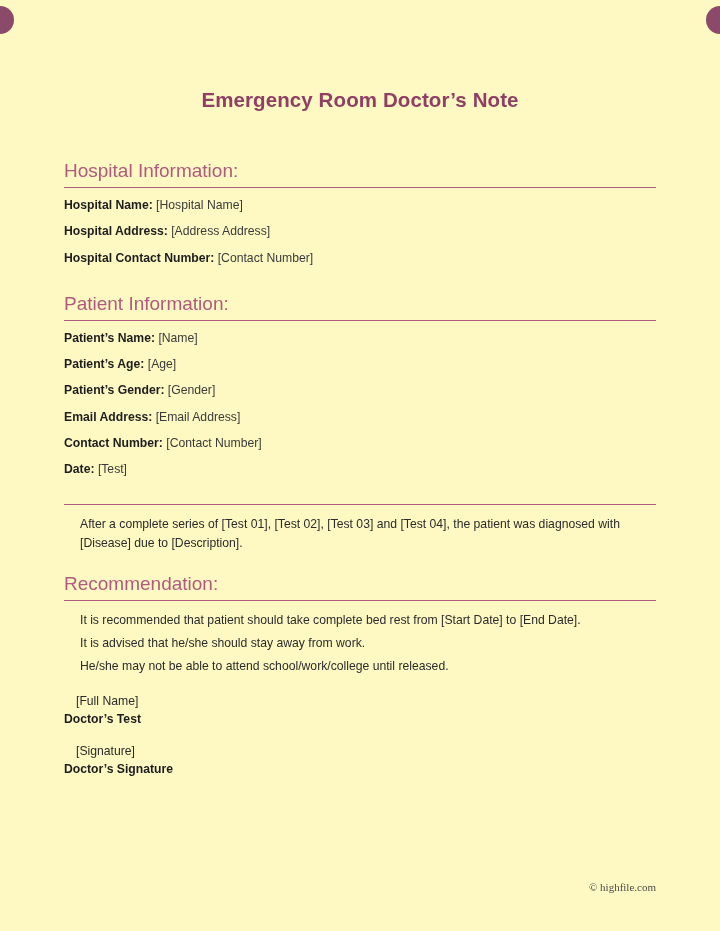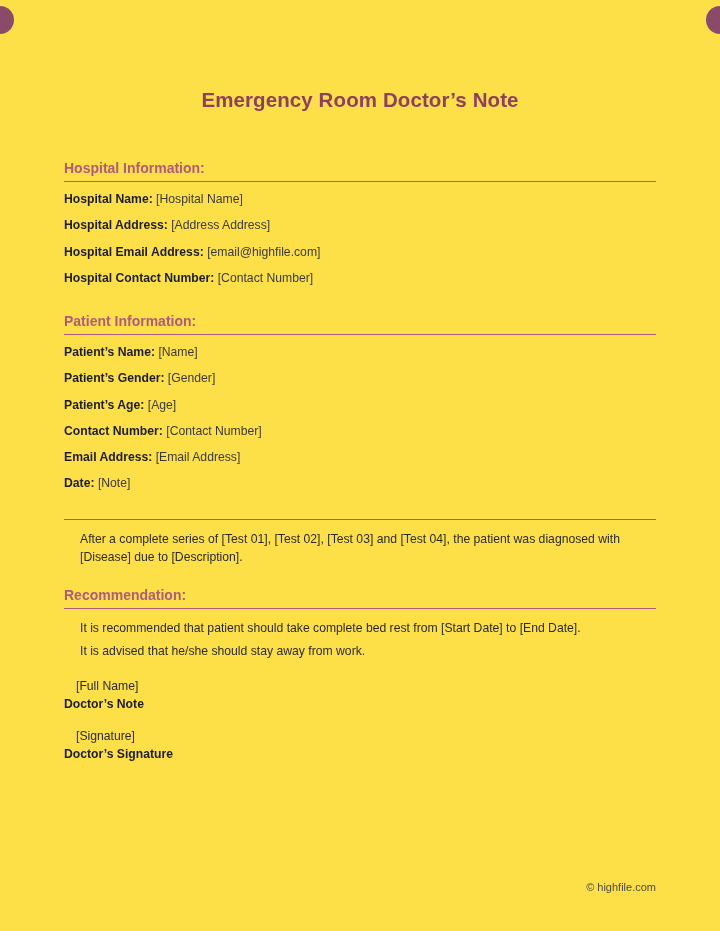--- a/index.html
+++ b/index.html
@@ -14,21 +14,21 @@
     position: relative;
     overflow: hidden;
   }
 
   
   .page {
     position: absolute;
     left: 0; top: 0;
     width: 720px;
     height: 931px;
-    background: #fde047;
+    background: #fef9c3;
   }
 
   
   .corner-arc {
     position: absolute;
     background: #8c4a6b;
   }
   .corner-arc.left {
     left: -14px;
     top: 6px;
@@ -58,22 +58,22 @@
 
   .content {
     position: absolute;
     left: 64px;
     top: 160px;
     width: 592px;
   }
 
   .section-head {
     color: #b05a7e;
-    font-size: 14px;
-    font-weight: bold;
+    font-size: 19px;
+    font-weight: normal;
     margin: 0 0 5px 0;
   }
   .section-rule {
     border: none;
     border-top: 1.6px solid #b05a7e;
     margin: 0 0 10px 0;
     height: 0;
   }
 
   .field-line {
@@ -111,20 +111,21 @@
     color: #1d1d1d;
     margin: 0 0 18px 0;
   }
 
   .footer {
     position: absolute;
     right: 64px;
     bottom: 38px;
     font-size: 11px;
     color: #4a4a4a;
+    font-family: Liberation Serif, serif;
   }
 </style>
 </head>
 <body>
 
 <div class="page">
 
   <div class="corner-arc left"></div>
   <div class="corner-arc right"></div>
 
@@ -137,74 +138,71 @@
 
     <p class="field-line">
       <span class="field-label">Hospital Name:</span>
       <span class="field-value">[Hospital Name]</span>
     </p>
     <p class="field-line">
       <span class="field-label">Hospital Address:</span>
       <span class="field-value">[Address Address]</span>
     </p>
     <p class="field-line">
-      <span class="field-label">Hospital Email Address:</span>
-      <span class="field-value">[email@highfile.com]</span>
-    </p>
-    <p class="field-line">
       <span class="field-label">Hospital Contact Number:</span>
       <span class="field-value">[Contact Number]</span>
     </p>
 
     <div class="section-gap"></div>
 
     <div class="section-head">Patient Information:</div>
     <hr class="section-rule">
 
     <p class="field-line">
       <span class="field-label">Patient’s Name:</span>
       <span class="field-value">[Name]</span>
     </p>
     <p class="field-line">
+      <span class="field-label">Patient’s Age:</span>
+      <span class="field-value">[Age]</span>
+    </p>
+    <p class="field-line">
       <span class="field-label">Patient’s Gender:</span>
       <span class="field-value">[Gender]</span>
     </p>
     <p class="field-line">
-      <span class="field-label">Patient’s Age:</span>
-      <span class="field-value">[Age]</span>
+      <span class="field-label">Email Address:</span>
+      <span class="field-value">[Email Address]</span>
     </p>
     <p class="field-line">
       <span class="field-label">Contact Number:</span>
       <span class="field-value">[Contact Number]</span>
     </p>
     <p class="field-line">
-      <span class="field-label">Email Address:</span>
-      <span class="field-value">[Email Address]</span>
-    </p>
-    <p class="field-line">
       <span class="field-label">Date:</span>
-      <span class="field-value">[Note]</span>
+      <span class="field-value">[Test]</span>
     </p>
 
     <div class="section-gap"></div>
 
     <hr class="section-rule">
     <p class="para">After a complete series of [Test 01], [Test 02], [Test 03] and [Test 04], the patient was diagnosed with [Disease] due to [Description].</p>
 
     <div class="section-gap"></div>
 
     <div class="section-head">Recommendation:</div>
     <hr class="section-rule">
     <p class="para">It is recommended that patient should take complete bed rest from [Start Date] to [End Date].</p>
     <p class="para">It is advised that he/she should stay away from work.</p>
+    <p class="para">He/she may not be able to attend school/work/college until released.</p>
 
     <div class="block-gap"></div>
 
     <p class="sig-line">[Full Name]</p>
-    <p class="sig-bold">Doctor’s Note</p>
+    <p class="sig-bold">Doctor’s Test</p>
 
     <p class="sig-line">[Signature]</p>
     <p class="sig-bold">Doctor’s Signature</p>
 
   </div>
 
   <div class="footer">© highfile.com</div>
 
 </div>
 

